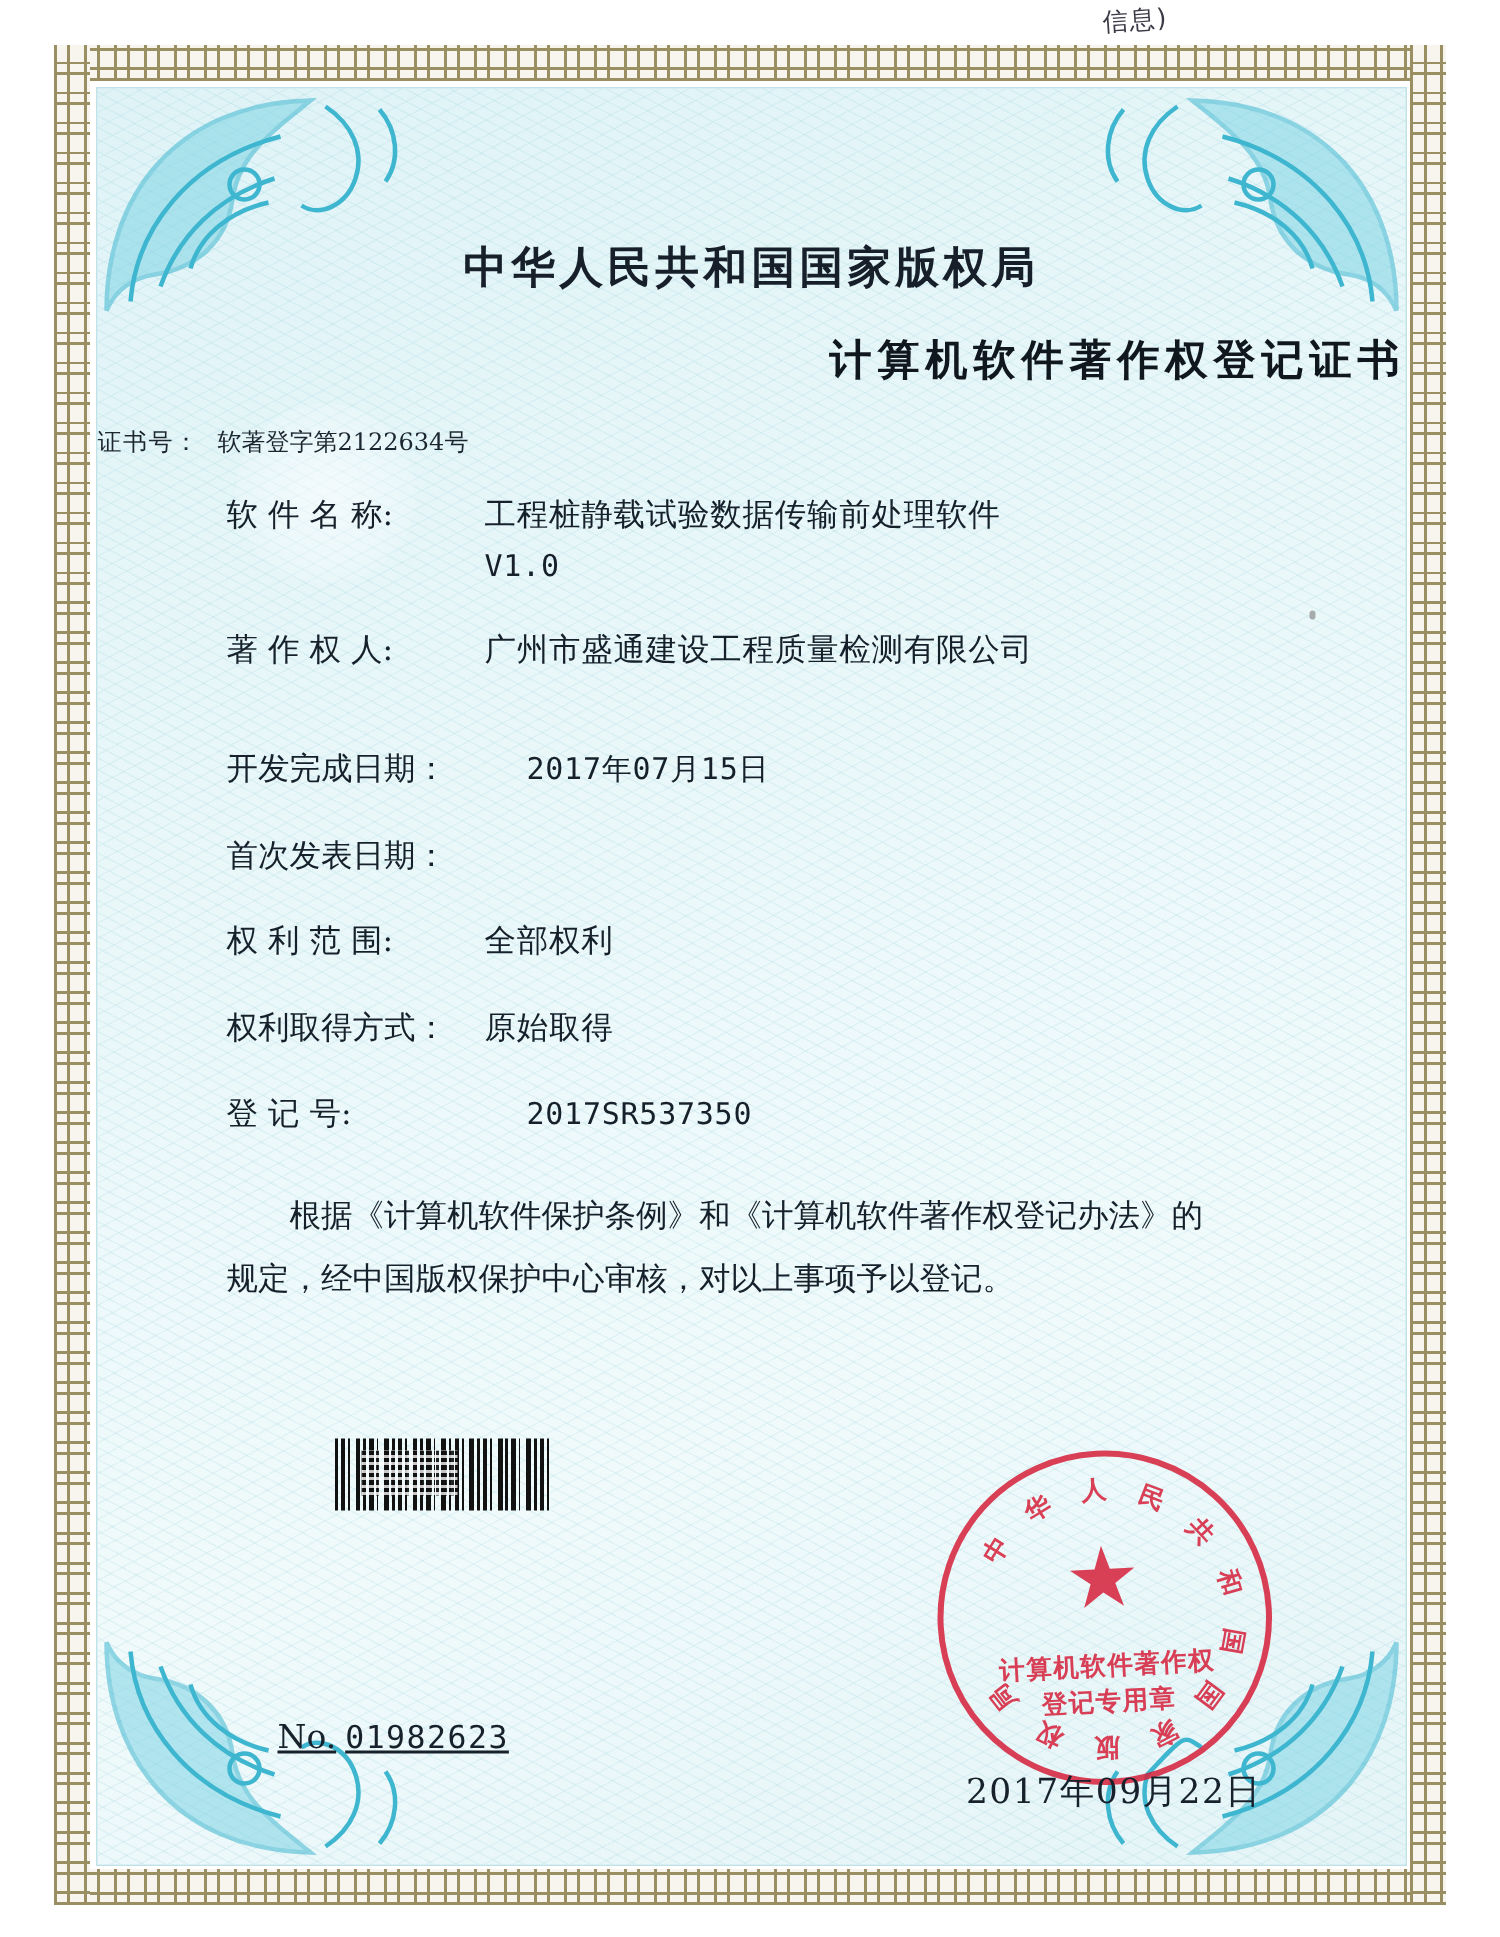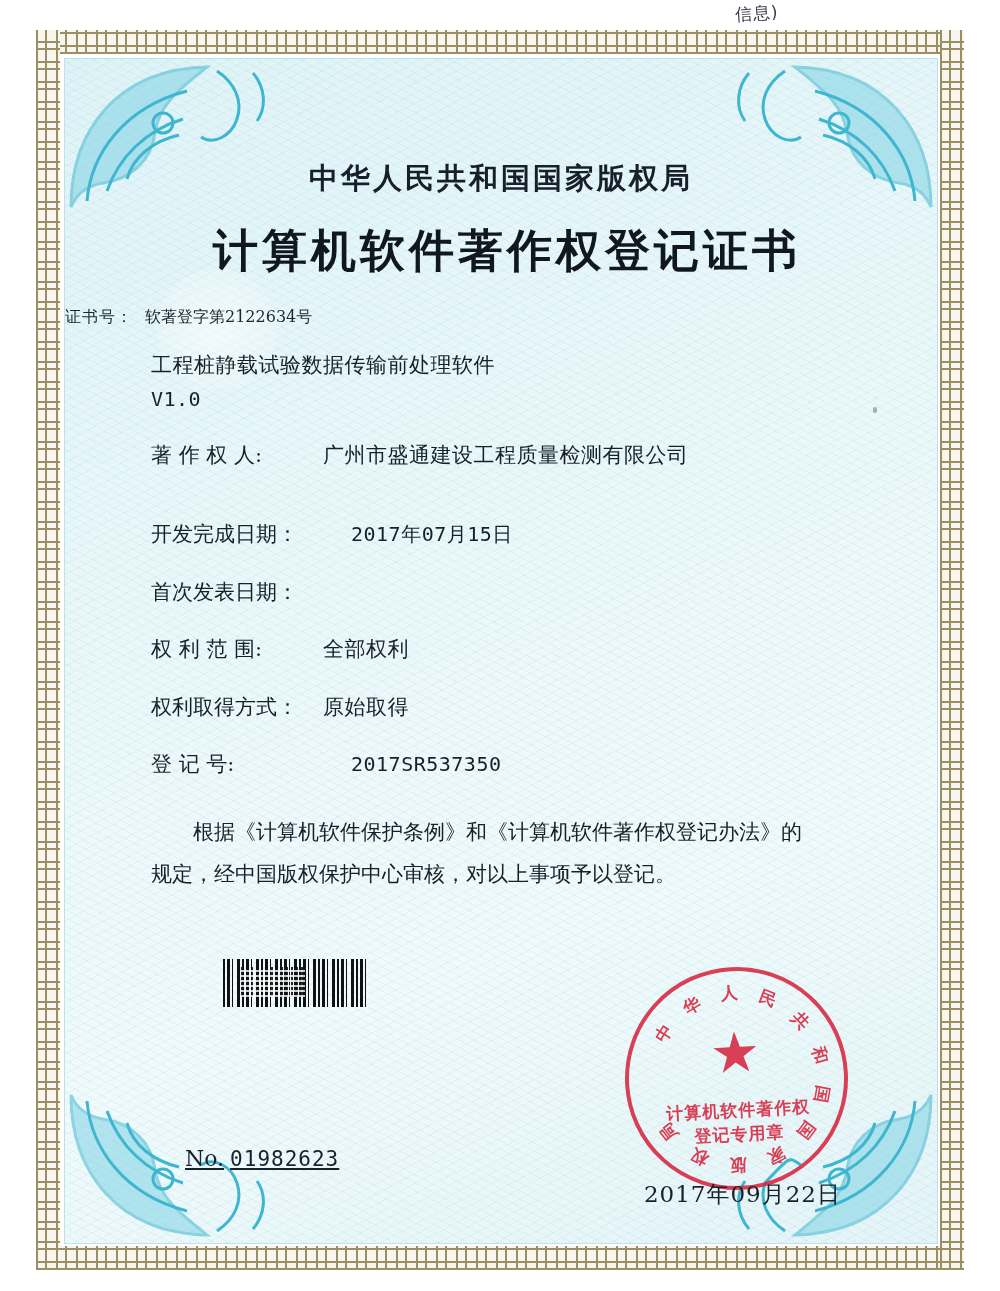--- a/index.html
+++ b/index.html
@@ -94,23 +94,23 @@
   .title-main {
     text-align: center;
     margin-top: 100px;
     font-size: 29px;
     font-weight: bold;
     letter-spacing: 3px;
     color: #17202a;
     font-family: "DejaVu Serif", "Liberation Serif", serif;
   }
   .title-sub {
-    text-align: center;
+    text-align: right;
     margin-top: 22px;
-    font-size: 45px;
+    font-size: 28px;
     font-weight: bold;
     letter-spacing: 4px;
     color: #10171f;
     font-family: "DejaVu Serif", "Liberation Serif", serif;
     padding-left: 12px;
   }
   .cert-no-row {
     margin-top: 26px;
     padding-right: 78px;
     font-size: 16px;
@@ -348,20 +348,21 @@
       <div class="title-main">中华人民共和国国家版权局</div>
       <div class="title-sub">计算机软件著作权登记证书</div>
 
       <div class="cert-no-row">
         <span class="label">证书号：</span><span class="value">软著登字第2122634号</span>
       </div>
 
       <div class="fields">
 
         <div class="field-row">
+          <div class="fkey">软 件 名 称:</div>
           <div class="fval">
             <span>工程桩静载试验数据传输前处理软件</span>
             <span class="line2">V1.0</span>
           </div>
         </div>
 
         <div class="field-row gap-big">
           <div class="fkey">著 作 权 人:</div>
           <div class="fval">广州市盛通建设工程质量检测有限公司</div>
         </div>

